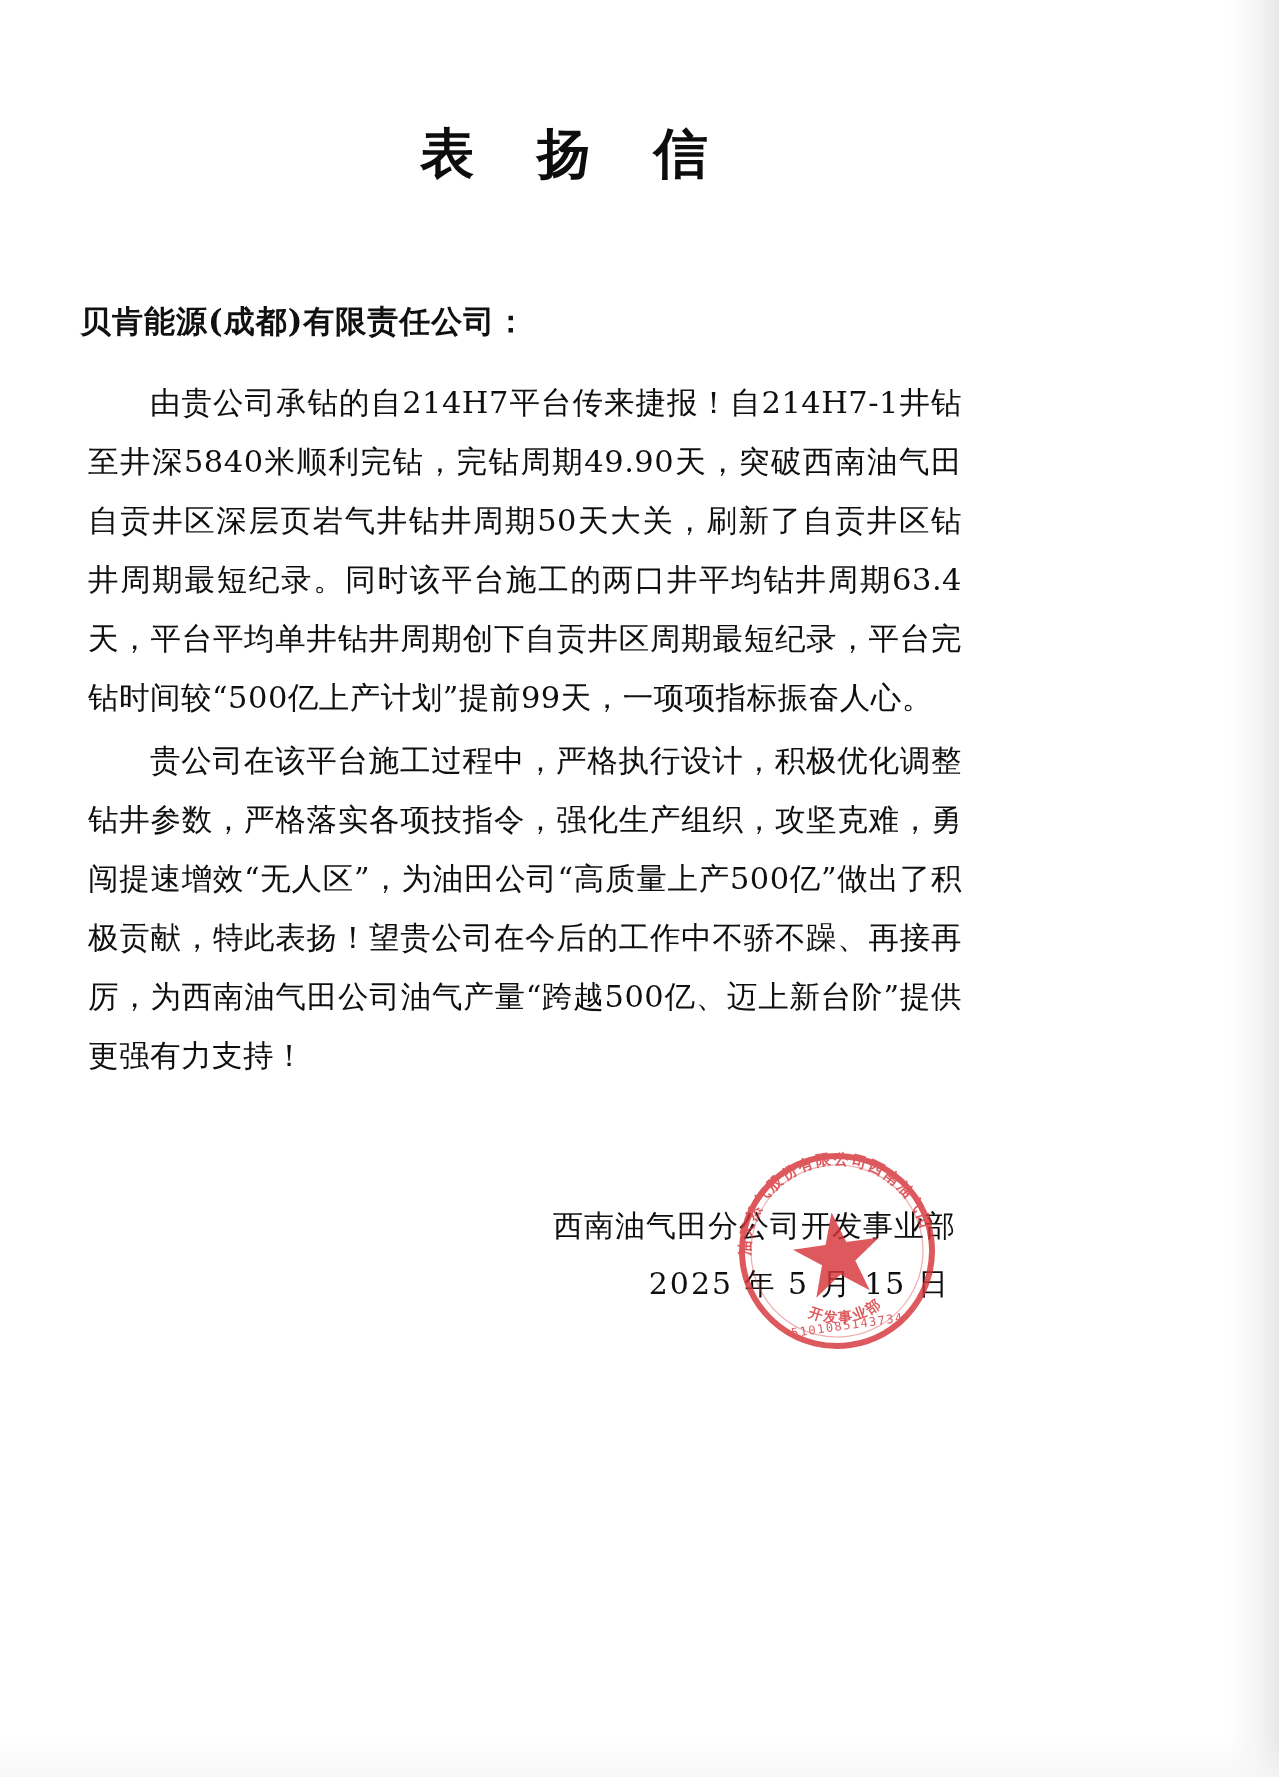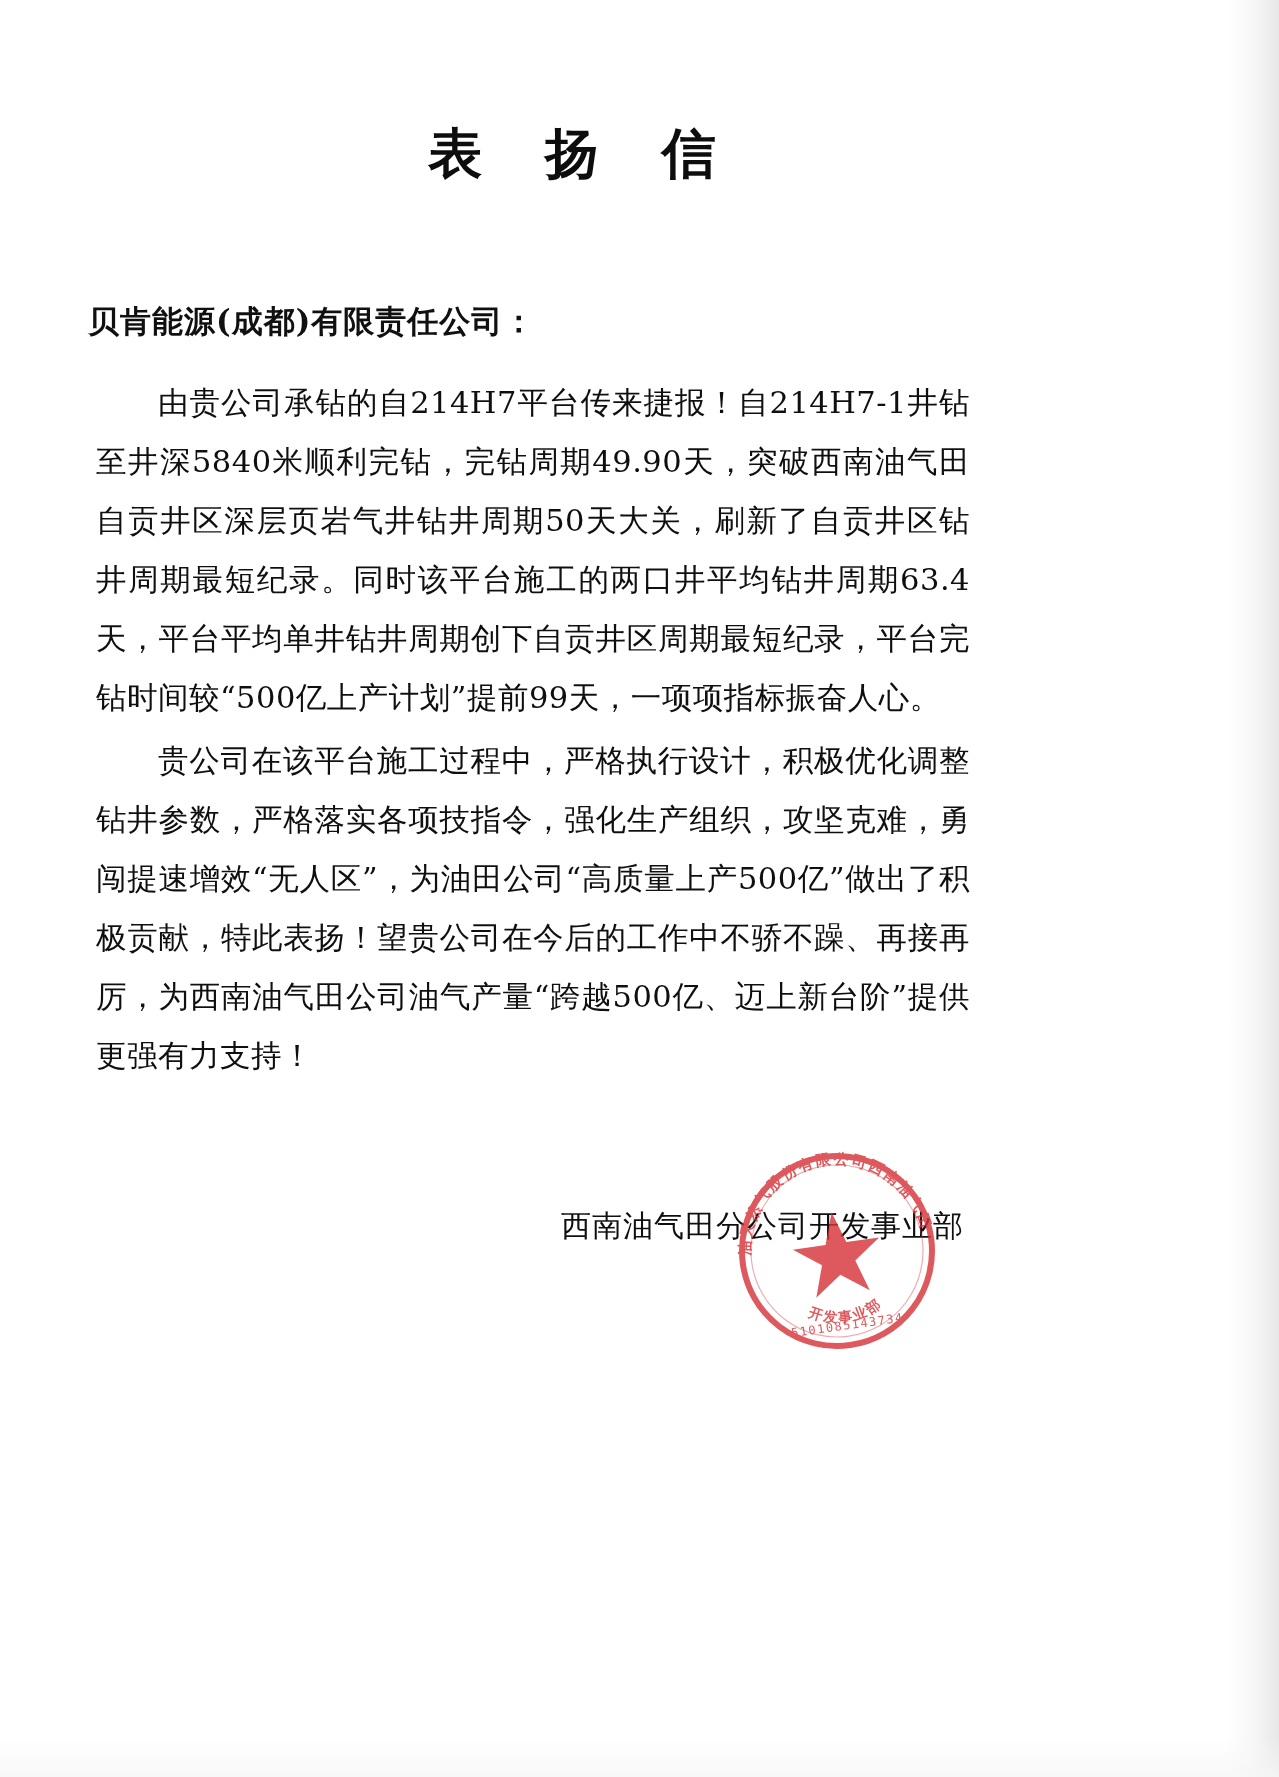--- a/index.html
+++ b/index.html
@@ -38,21 +38,21 @@
     position: absolute;
     left: 0;
     bottom: 0;
     width: 1279px;
     height: 40px;
     background: linear-gradient(to bottom, rgba(255,255,255,0) 0%, rgba(246,246,246,0.8) 100%);
   }
 
   .content {
     position: absolute;
-    left: 12px;
+    left: 4px;
     top: 0;
     width: 1120px;
     height: 1777px;
   }
 
   .doc-title {
     margin: 0;
     padding-top: 118px;
     text-align: center;
     font-size: 54px;
@@ -132,20 +132,21 @@
 
     <div class="salutation">贝肯能源(成都)有限责任公司：</div>
 
     <div class="body-block">
       <p class="para">由贵公司承钻的自214H7平台传来捷报！自214H7-1井钻至井深5840米顺利完钻，完钻周期49.90天，突破西南油气田自贡井区深层页岩气井钻井周期50天大关，刷新了自贡井区钻井周期最短纪录。同时该平台施工的两口井平均钻井周期63.4天，平台平均单井钻井周期创下自贡井区周期最短纪录，平台完钻时间较“500亿上产计划”提前99天，一项项指标振奋人心。</p>
       <p class="para">贵公司在该平台施工过程中，严格执行设计，积极优化调整钻井参数，严格落实各项技指令，强化生产组织，攻坚克难，勇闯提速增效“无人区”，为油田公司“高质量上产500亿”做出了积极贡献，特此表扬！望贵公司在今后的工作中不骄不躁、再接再厉，为西南油气田公司油气产量“跨越500亿、迈上新台阶”提供更强有力支持！</p>
     </div>
 
     <div class="signature">
       <div class="sign-line">西南油气田分公司开发事业部</div>
+      <div class="sign-date">2025 年 5 月 15 日</div>
     </div>
 
   </div>
 
   <div class="seal">
     <svg width="222" height="222" viewBox="0 0 222 222" xmlns="http://www.w3.org/2000/svg">
       <defs>
         <path id="sealArcTop" d="M 24,111 A 87,87 0 0 1 198,111"></path>
         <path id="sealArcBottom" d="M 40,111 A 71,71 0 0 0 182,111"></path>
       </defs>

